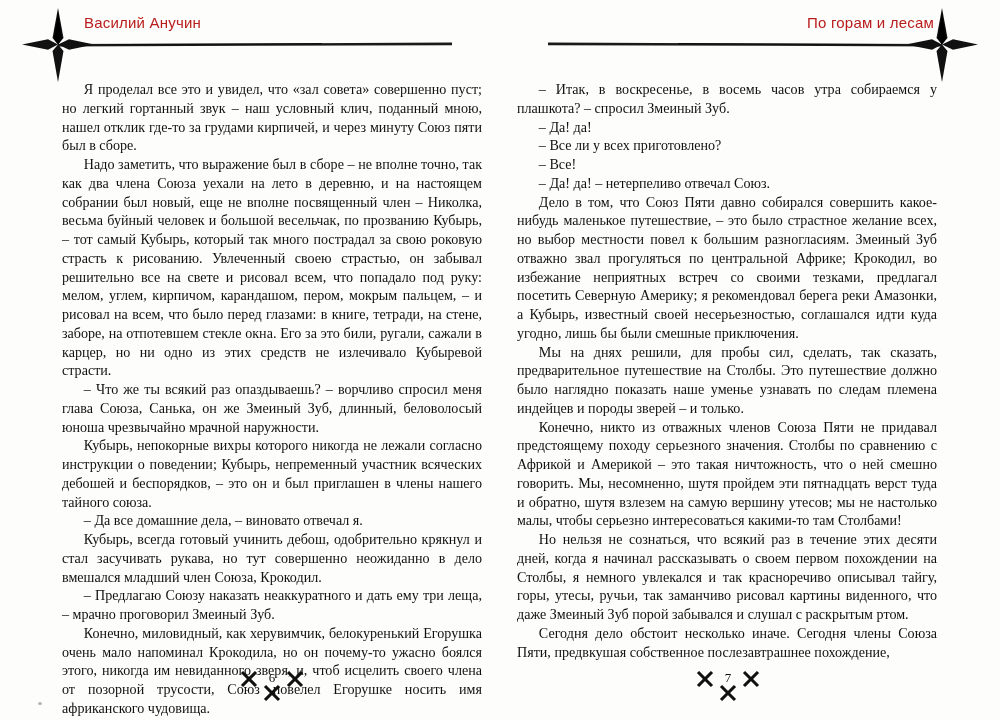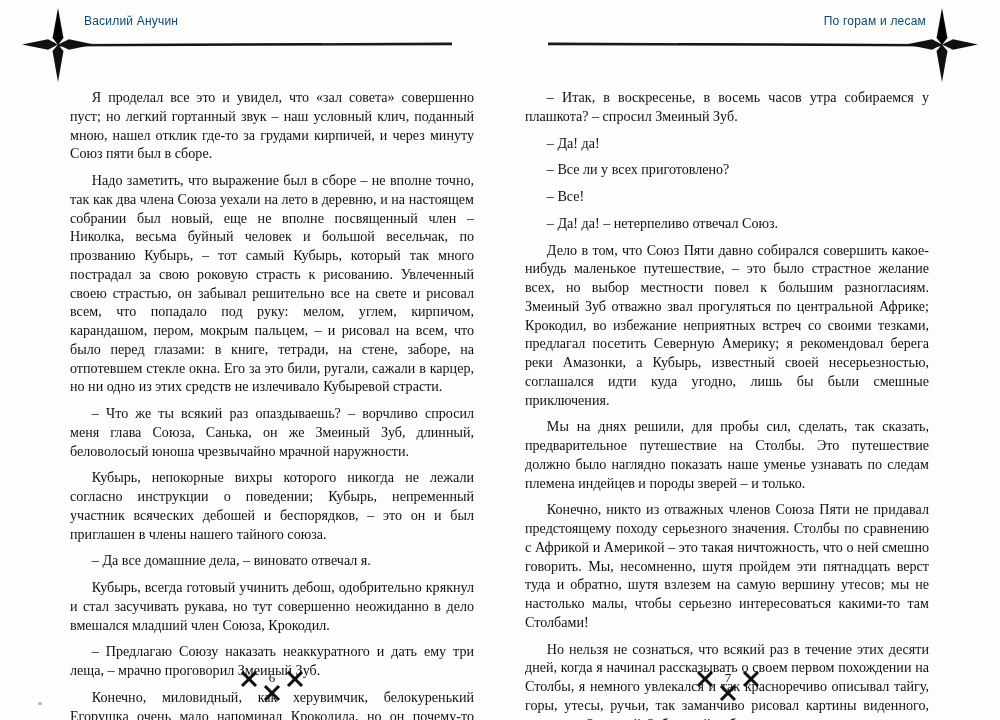--- a/index.html
+++ b/index.html
@@ -15,27 +15,27 @@
     overflow: hidden;
     font-family: "Liberation Serif", "DejaVu Serif", serif;
   }
 
   
   .runhead {
     position: absolute;
     top: 14px;
     height: 24px;
     font-family: "Liberation Sans", "DejaVu Sans", sans-serif;
-    font-size: 12px;
-    color: #0c4a6e;
+    font-size: 15px;
+    color: #b91c1c;
     letter-spacing: 0.2px;
     white-space: nowrap;
   }
   .runhead.left  { left: 84px;  text-align: left; }
-  .runhead.right { right: 74px; text-align: left; }
+  .runhead.right { right: 66px; text-align: left; }
 
   
   .ornament {
     position: absolute;
     top: 8px;
     height: 74px;
     width: 430px;
   }
   .ornament.left  { left: 22px; }
   .ornament.right { right: 22px; }
@@ -49,21 +49,21 @@
     font-size: 14.1px;
     line-height: 18.75px;
     color: #111111;
     text-align: justify;
     text-justify: inter-word;
     hyphens: manual;
   }
   .col.left  { left: 62px; }
   .col.right { left: 517px; }
   .col p {
-    margin: 8px;
+    margin: 0;
     text-indent: 1.55em;
   }
 
   
   .folio {
     position: absolute;
     width: 120px;
     height: 52px;
   }
   .folio.left  { left: 212px; top: 664px; }

